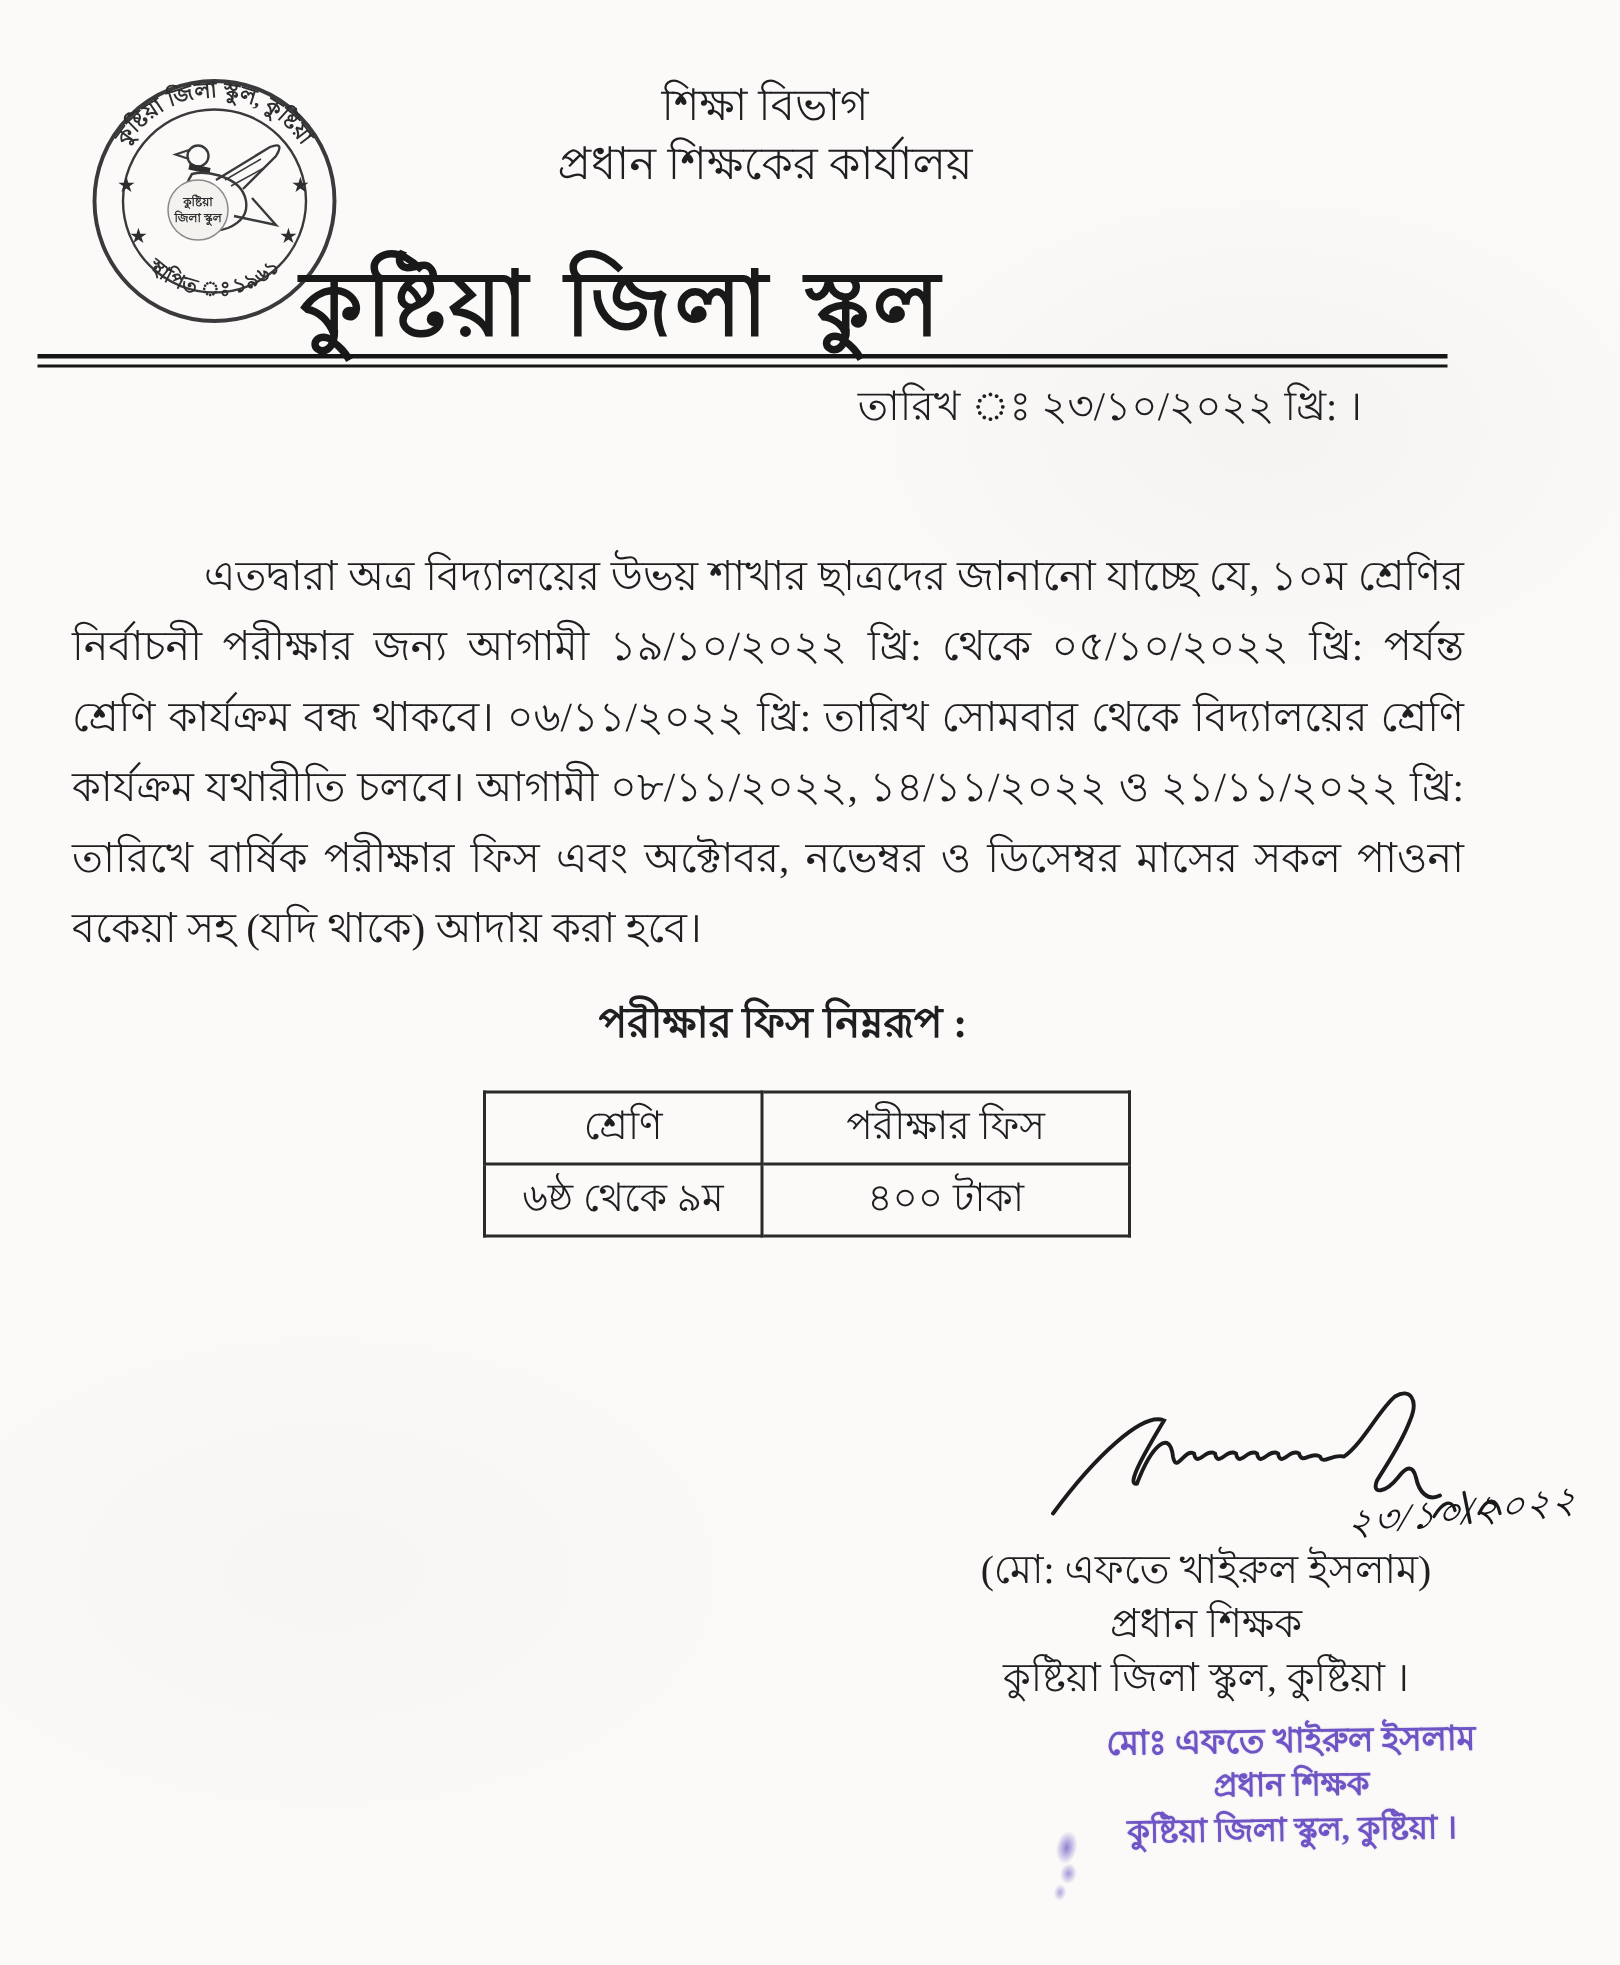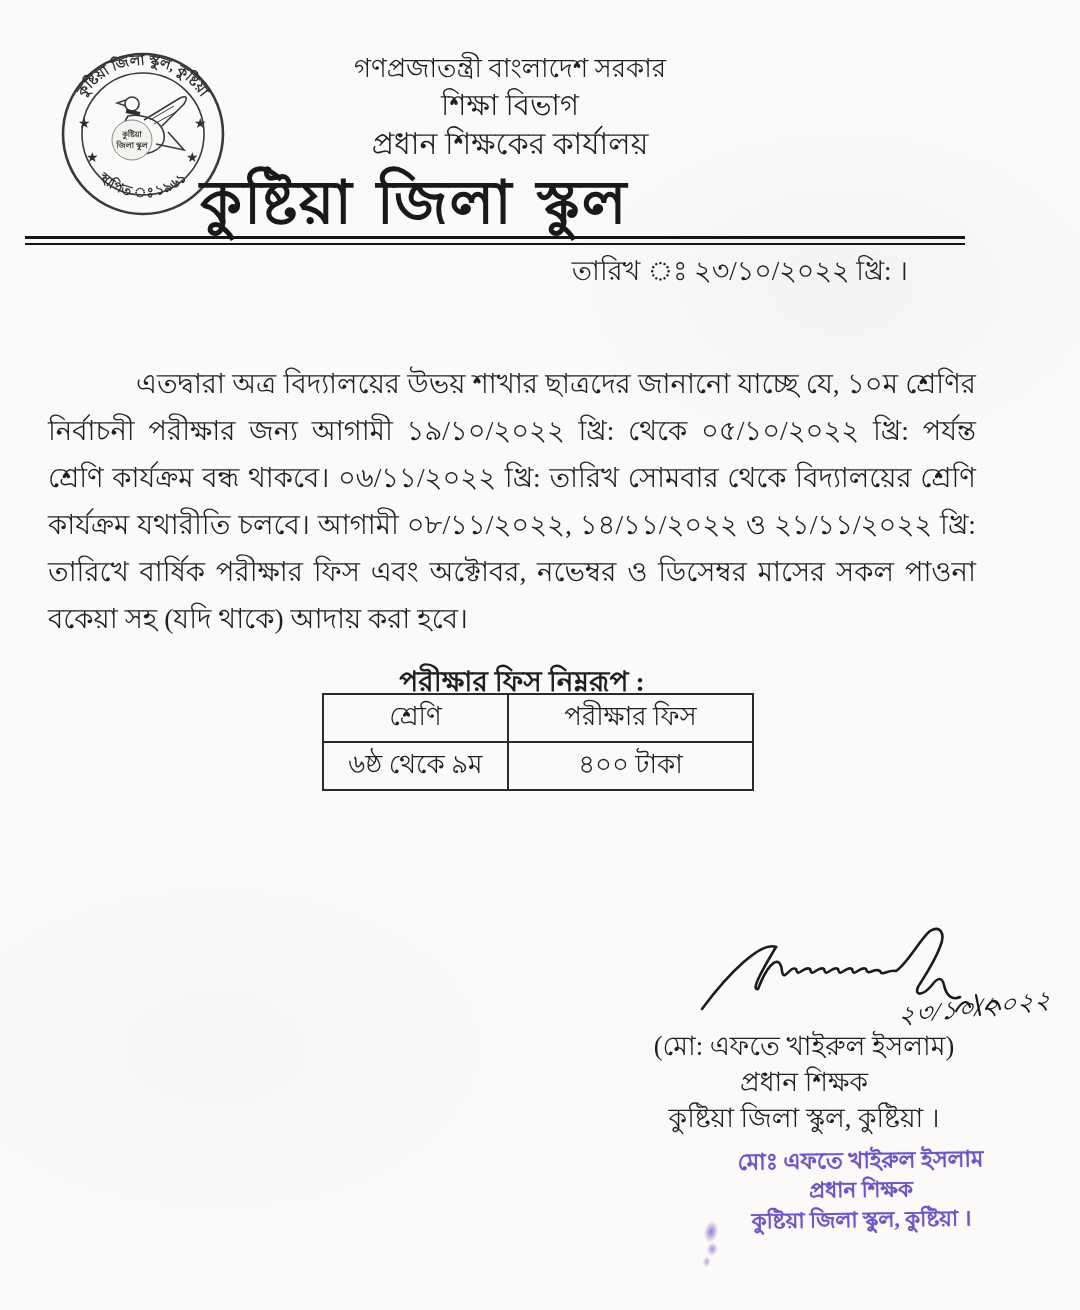--- a/index.html
+++ b/index.html
@@ -36,21 +36,21 @@
   .body-par {
     position:absolute; left:48px; top:360px; width:928px;
     font-size:27.5px; line-height:47px;
     text-align:justify; text-indent:88px;
   }
   .fees-heading {
     position:absolute; left:332px; top:660px; width:380px;
     text-align:center; font-size:28px; font-weight:700;
   }
   table.fees {
-    position:absolute; left:322px; top:693px; width:432px;
+    position:absolute; left:322px; top:727px; width:432px;
     border-collapse:collapse; font-size:26px; table-layout:fixed;
   }
   table.fees th, table.fees td {
     border:2px solid #2b2b2b; text-align:center;
     padding:1px 6px; height:33px; font-weight:normal;
   }
   table.fees col.c1 { width:43%; }
   
   .sig-svg { position:absolute; left:688px; top:925px; }
   .sig-date {
@@ -118,21 +118,20 @@
         <path d="M100,96 L128,102 L112,84" class="seal-ink" stroke-width="1.6"></path>
       </g>
 
       <circle cx="76" cy="92" r="20" fill="#f3f2ef" stroke="#8a8a8c" stroke-width="1"></circle>
       <text x="76" y="89" font-size="8" text-anchor="middle" class="seal-text" font-weight="700">কুষ্টিয়া</text>
       <text x="76" y="100" font-size="8" text-anchor="middle" class="seal-text" font-weight="700">জিলা স্কুল</text>
     </svg>
   </div>
 
   <div class="hdr-block">
-    <div class="hdr-line1">গণপ্রজাতন্ত্রী বাংলাদেশ সরকার</div>
     <div class="hdr-line2">শিক্ষা বিভাগ</div>
     <div class="hdr-line3">প্রধান শিক্ষকের কার্যালয়</div>
   </div>
   <div class="school-title">কুষ্টিয়া জিলা স্কুল</div>
 
   <div class="double-rule"></div>
 
   <div class="date-line">তারিখ ঃ ২৩/১০/২০২২ খ্রি: ।</div>
 
   <div class="body-par">এতদ্বারা অত্র বিদ্যালয়ের উভয় শাখার ছাত্রদের জানানো যাচ্ছে যে, ১০ম শ্রেণির নির্বাচনী পরীক্ষার জন্য আগামী ১৯/১০/২০২২ খ্রি: থেকে ০৫/১০/২০২২ খ্রি: পর্যন্ত শ্রেণি কার্যক্রম বন্ধ থাকবে। ০৬/১১/২০২২ খ্রি: তারিখ সোমবার থেকে বিদ্যালয়ের শ্রেণি কার্যক্রম যথারীতি চলবে। আগামী ০৮/১১/২০২২, ১৪/১১/২০২২ ও ২১/১১/২০২২ খ্রি: তারিখে বার্ষিক পরীক্ষার ফিস এবং অক্টোবর, নভেম্বর ও ডিসেম্বর মাসের সকল পাওনা বকেয়া সহ (যদি থাকে) আদায় করা হবে।</div>

